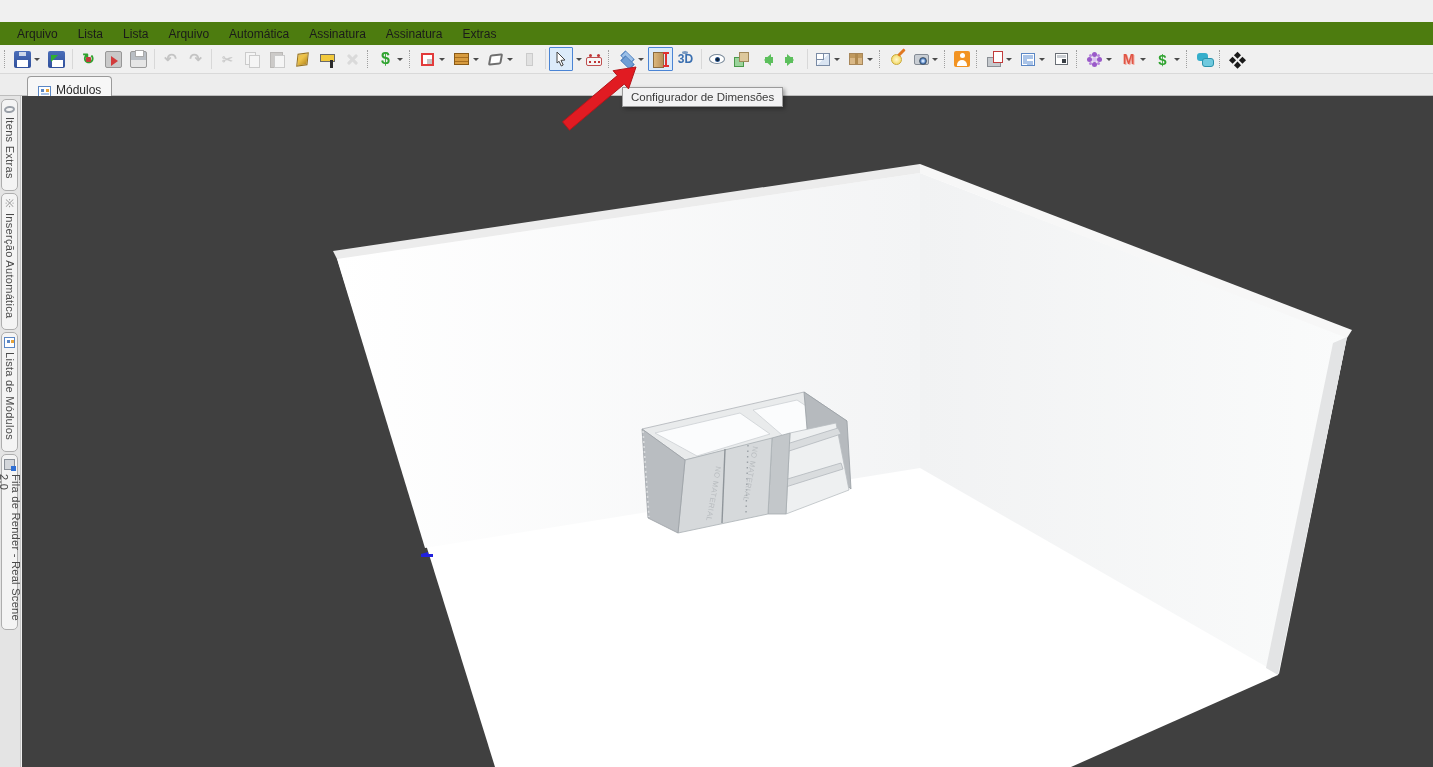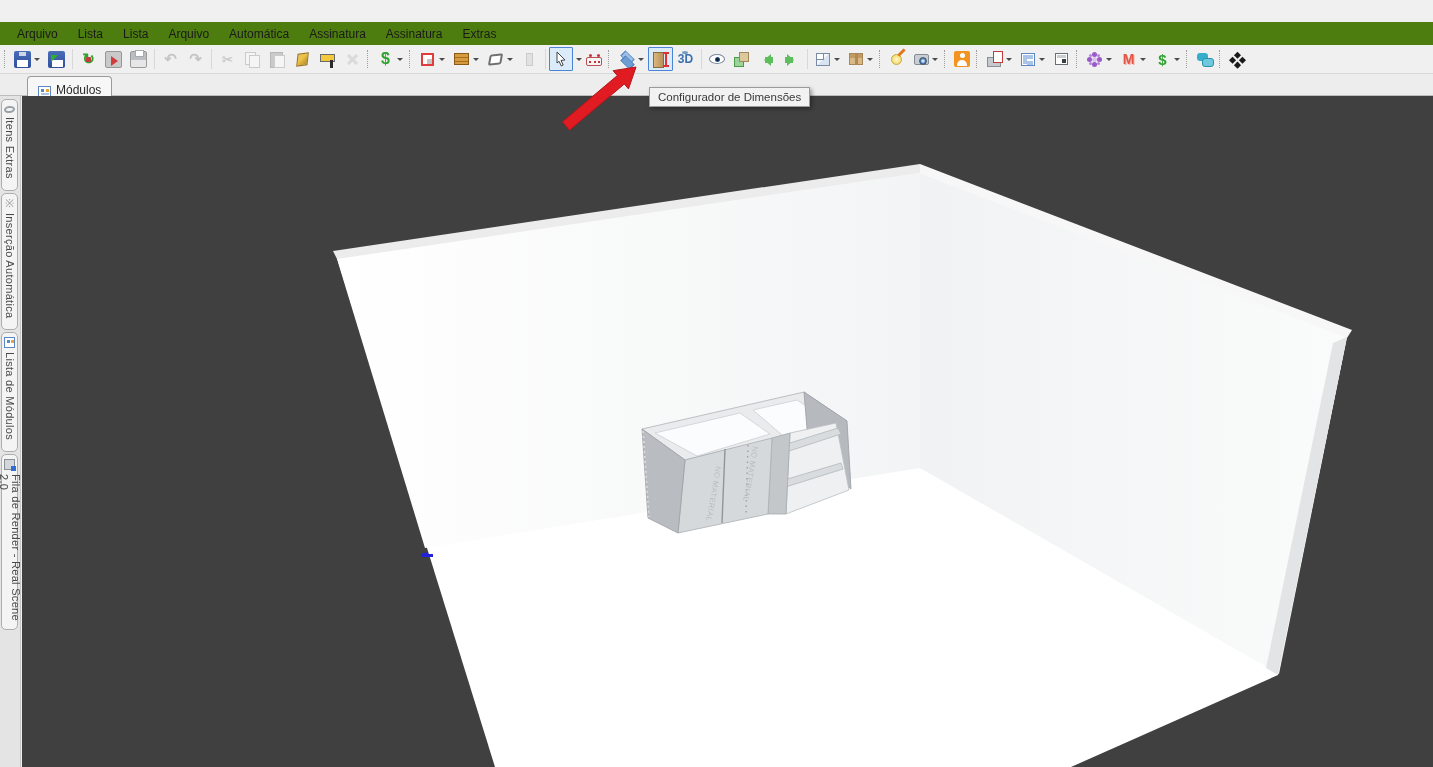--- a/index.html
+++ b/index.html
@@ -153,21 +153,21 @@
   .sic-mod::before{content:"";position:absolute;left:1.5px;top:1.5px;width:3px;height:3px;background:#5b87c5;box-shadow:4px 0 0 #e8a43a;}
   .sic-render{background:#d3d6da;border:1px solid #8a9098;}
   .sic-render::after{content:"";position:absolute;right:-2px;bottom:-2px;width:5px;height:5px;background:#2f6fd4;}
 
   .viewport{position:absolute;left:22px;top:0;right:0;height:100%;background:#404040;}
   .scene{position:absolute;left:0;top:0;width:100%;height:100%;display:block;}
 
   
   .tooltip{position:absolute;left:622px;top:87px;height:20px;display:flex;align-items:center;
            background:#f2f2f3;border:1px solid #9b9b9b;padding:0 8px;font-size:11.5px;color:#3a3a3a;
-           box-shadow:2px 2px 4px rgba(0,0,0,.35);white-space:nowrap;z-index:30;margin-left:27px;}
+           box-shadow:2px 2px 4px rgba(0,0,0,.35);white-space:nowrap;z-index:30;}
   .overlay{position:absolute;left:0;top:0;width:1433px;height:767px;pointer-events:none;z-index:40;}
 </style>
 </head>
 <body>
 
 <div class="app">
 
 
   <div class="menubar">
     <span class="menu-item">Arquivo</span>

